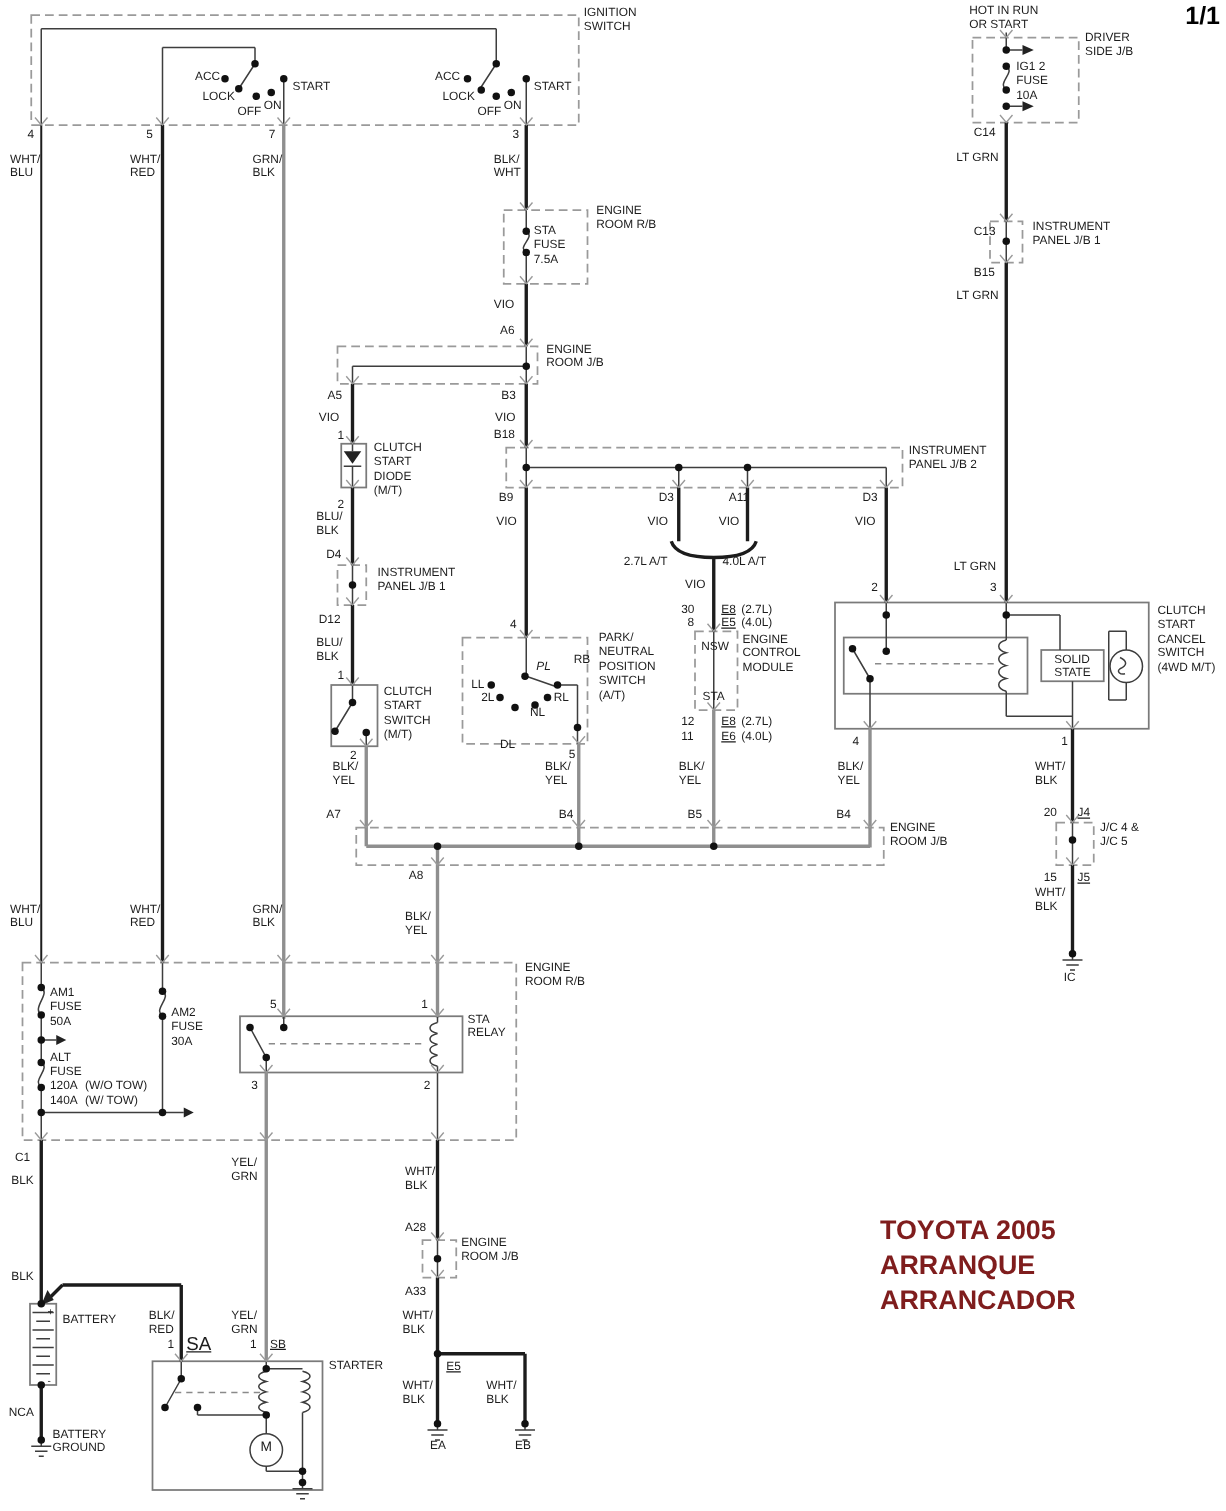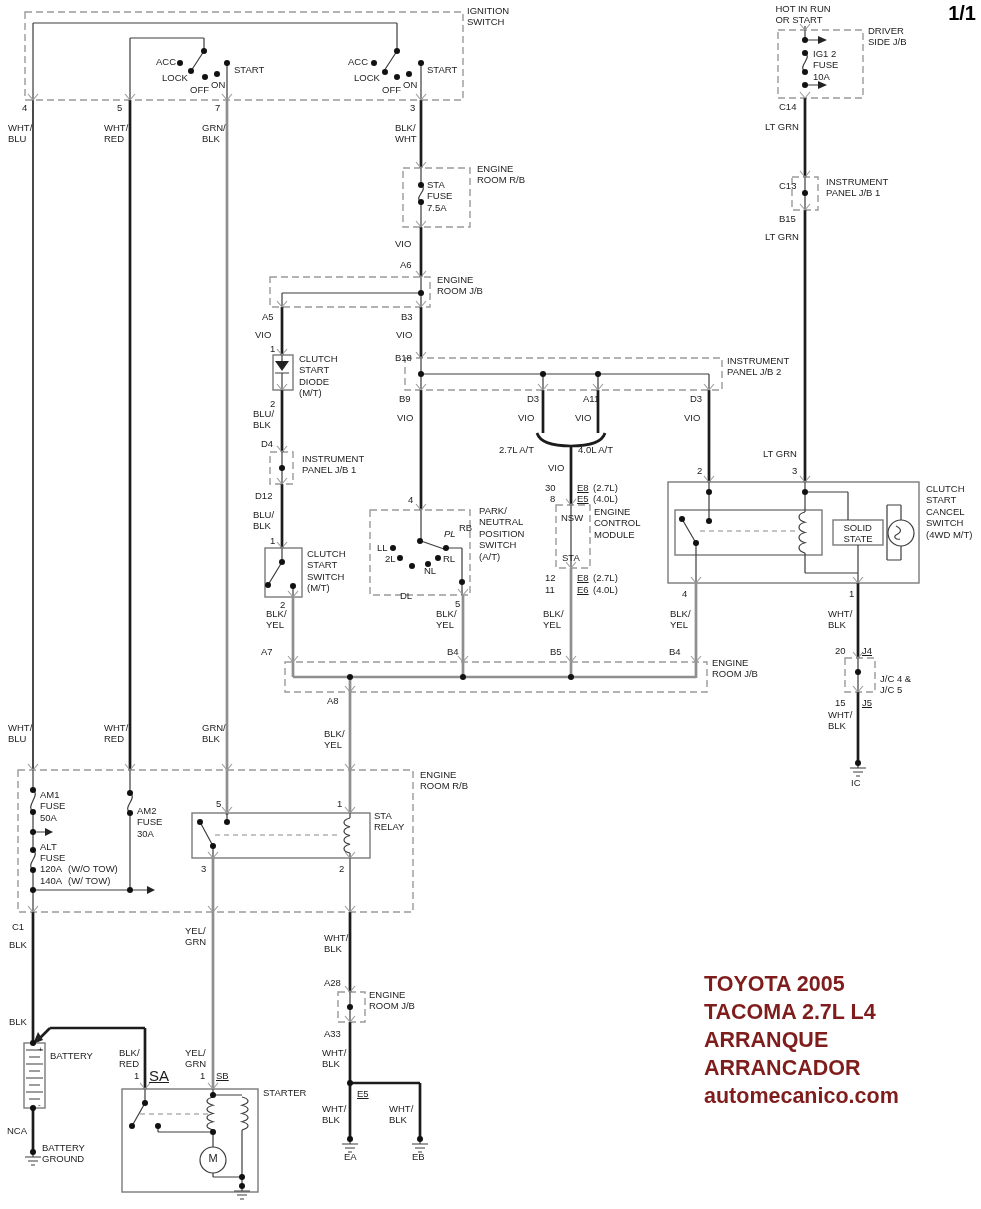--- a/index.html
+++ b/index.html
@@ -249,21 +249,21 @@
 7.5A</div>
       <div class="lbl" style="left: 395px; top: 237.5px; font-size: 9.5px;">VIO</div>
       <div class="lbl" style="left: 400px; top: 258.5px; font-size: 9.5px;">A6</div>
       <div class="lbl" style="left: 437px; top: 273.5px; font-size: 9.5px;">ENGINE
 ROOM J/B</div>
       <div class="lbl" style="left: 262px; top: 310.5px; font-size: 9.5px;">A5</div>
       <div class="lbl" style="left: 401px; top: 310.5px; font-size: 9.5px;">B3</div>
       <div class="lbl" style="left: 255px; top: 328.5px; font-size: 9.5px;">VIO</div>
       <div class="lbl" style="left: 396px; top: 328.5px; font-size: 9.5px;">VIO</div>
       <div class="lbl" style="left: 270px; top: 342.5px; font-size: 9.5px;">1</div>
-      <div class="lbl" style="left: 395px; top: 341.5px; font-size: 9.5px; margin-top: 10px;">B18</div>
+      <div class="lbl" style="left: 395px; top: 341.5px; font-size: 9.5px;">B18</div>
       <div class="lbl" style="left: 299px; top: 352.5px; font-size: 9.5px;">CLUTCH
 START
 DIODE
 (M/T)</div>
       <div class="lbl" style="left: 270px; top: 397.5px; font-size: 9.5px;">2</div>
       <div class="lbl" style="left: 253px; top: 407.5px; font-size: 9.5px;">BLU/
 BLK</div>
       <div class="lbl" style="left: 261px; top: 437.5px; font-size: 9.5px;">D4</div>
       <div class="lbl" style="left: 302px; top: 452.5px; font-size: 9.5px;">INSTRUMENT
 PANEL J/B 1</div>
@@ -310,21 +310,21 @@
       <div class="lbl u" style="left: 577px; top: 583.5px; font-size: 9.5px;">E6</div>
       <div class="lbl" style="left: 593px; top: 583.5px; font-size: 9.5px;">(4.0L)</div>
       <div class="lbl" style="left: 408px; top: 493.5px; font-size: 9.5px;">4</div>
       <div class="lbl" style="left: 479px; top: 504.5px; font-size: 9.5px;">PARK/
 NEUTRAL
 POSITION
 SWITCH
 (A/T)</div>
       <div class="lbl" style="left: 421px; top: 521.5px; font-size: 9.5px; padding-left: 38px;">RB</div>
       <div class="lbl" style="left: 377px; top: 541.5px; font-size: 9.5px;">LL</div>
-      <div class="lbl" style="left: 444px; top: 527.5px; font-size: 9.5px; font-style: italic;">PL</div>
+      <div class="lbl" style="left: 429px; top: 527.5px; font-size: 9.5px; font-style: italic;">PL</div>
       <div class="lbl" style="left: 385px; top: 552.5px; font-size: 9.5px;">2L</div>
       <div class="lbl" style="left: 400px; top: 564.5px; font-size: 9.5px; margin-top: 25px;">DL</div>
       <div class="lbl" style="left: 424px; top: 564.5px; font-size: 9.5px;">NL</div>
       <div class="lbl" style="left: 443px; top: 552.5px; font-size: 9.5px;">RL</div>
       <div class="lbl" style="left: 455px; top: 597.5px; font-size: 9.5px;">5</div>
       <div class="lbl" style="left: 926px; top: 482.5px; font-size: 9.5px;">CLUTCH
 START
 CANCEL
 SWITCH
 (4WD M/T)</div>
@@ -346,21 +346,21 @@
 YEL</div>
       <div class="lbl" style="left: 550px; top: 645.5px; font-size: 9.5px;">B5</div>
       <div class="lbl" style="left: 669px; top: 645.5px; font-size: 9.5px;">B4</div>
       <div class="lbl" style="left: 712px; top: 656.5px; font-size: 9.5px;">ENGINE
 ROOM J/B</div>
       <div class="lbl" style="left: 327px; top: 694.5px; font-size: 9.5px;">A8</div>
       <div class="lbl" style="left: 324px; top: 727.5px; font-size: 9.5px;">BLK/
 YEL</div>
       <div class="lbl" style="left: 835px; top: 644.5px; font-size: 9.5px;">20</div>
       <div class="lbl u" style="left: 862px; top: 644.5px; font-size: 9.5px;">J4</div>
-      <div class="lbl" style="left: 880px; top: 656.5px; font-size: 9.5px; margin-top: 16px;">J/C 4 &amp;
+      <div class="lbl" style="left: 880px; top: 656.5px; font-size: 9.5px;">J/C 4 &amp;
 J/C 5</div>
       <div class="lbl" style="left: 835px; top: 696.5px; font-size: 9.5px;">15</div>
       <div class="lbl u" style="left: 862px; top: 696.5px; font-size: 9.5px;">J5</div>
       <div class="lbl" style="left: 828px; top: 708.5px; font-size: 9.5px;">WHT/
 BLK</div>
       <div class="lbl" style="left: 851px; top: 776.5px; font-size: 9.5px;">IC</div>
       <div class="lbl" style="left: 8px; top: 721.5px; font-size: 9.5px;">WHT/
 BLU</div>
       <div class="lbl" style="left: 104px; top: 721.5px; font-size: 9.5px;">WHT/
 RED</div>
@@ -421,19 +421,17 @@
       <div class="lbl" style="left: 213px; top: 1153px; font-size: 11px; transform: translateX(-50%);">M</div>
       <div class="lbl" style="left: 7px; top: 1124.5px; font-size: 9.5px;">NCA</div>
       <div class="lbl" style="left: 42px; top: 1141.5px; font-size: 9.5px;">BATTERY
 GROUND</div>
     </div>
 
   <div id="sheet">1/1</div>
 
   <div id="footer">
     <div>TOYOTA 2005</div>
-    <div>TACOMA 2.7L L4</div>
     <div>ARRANQUE</div>
     <div>ARRANCADOR</div>
-    <div>automecanico.com</div>
   </div>
 
 </div>
 
 </body></html>

